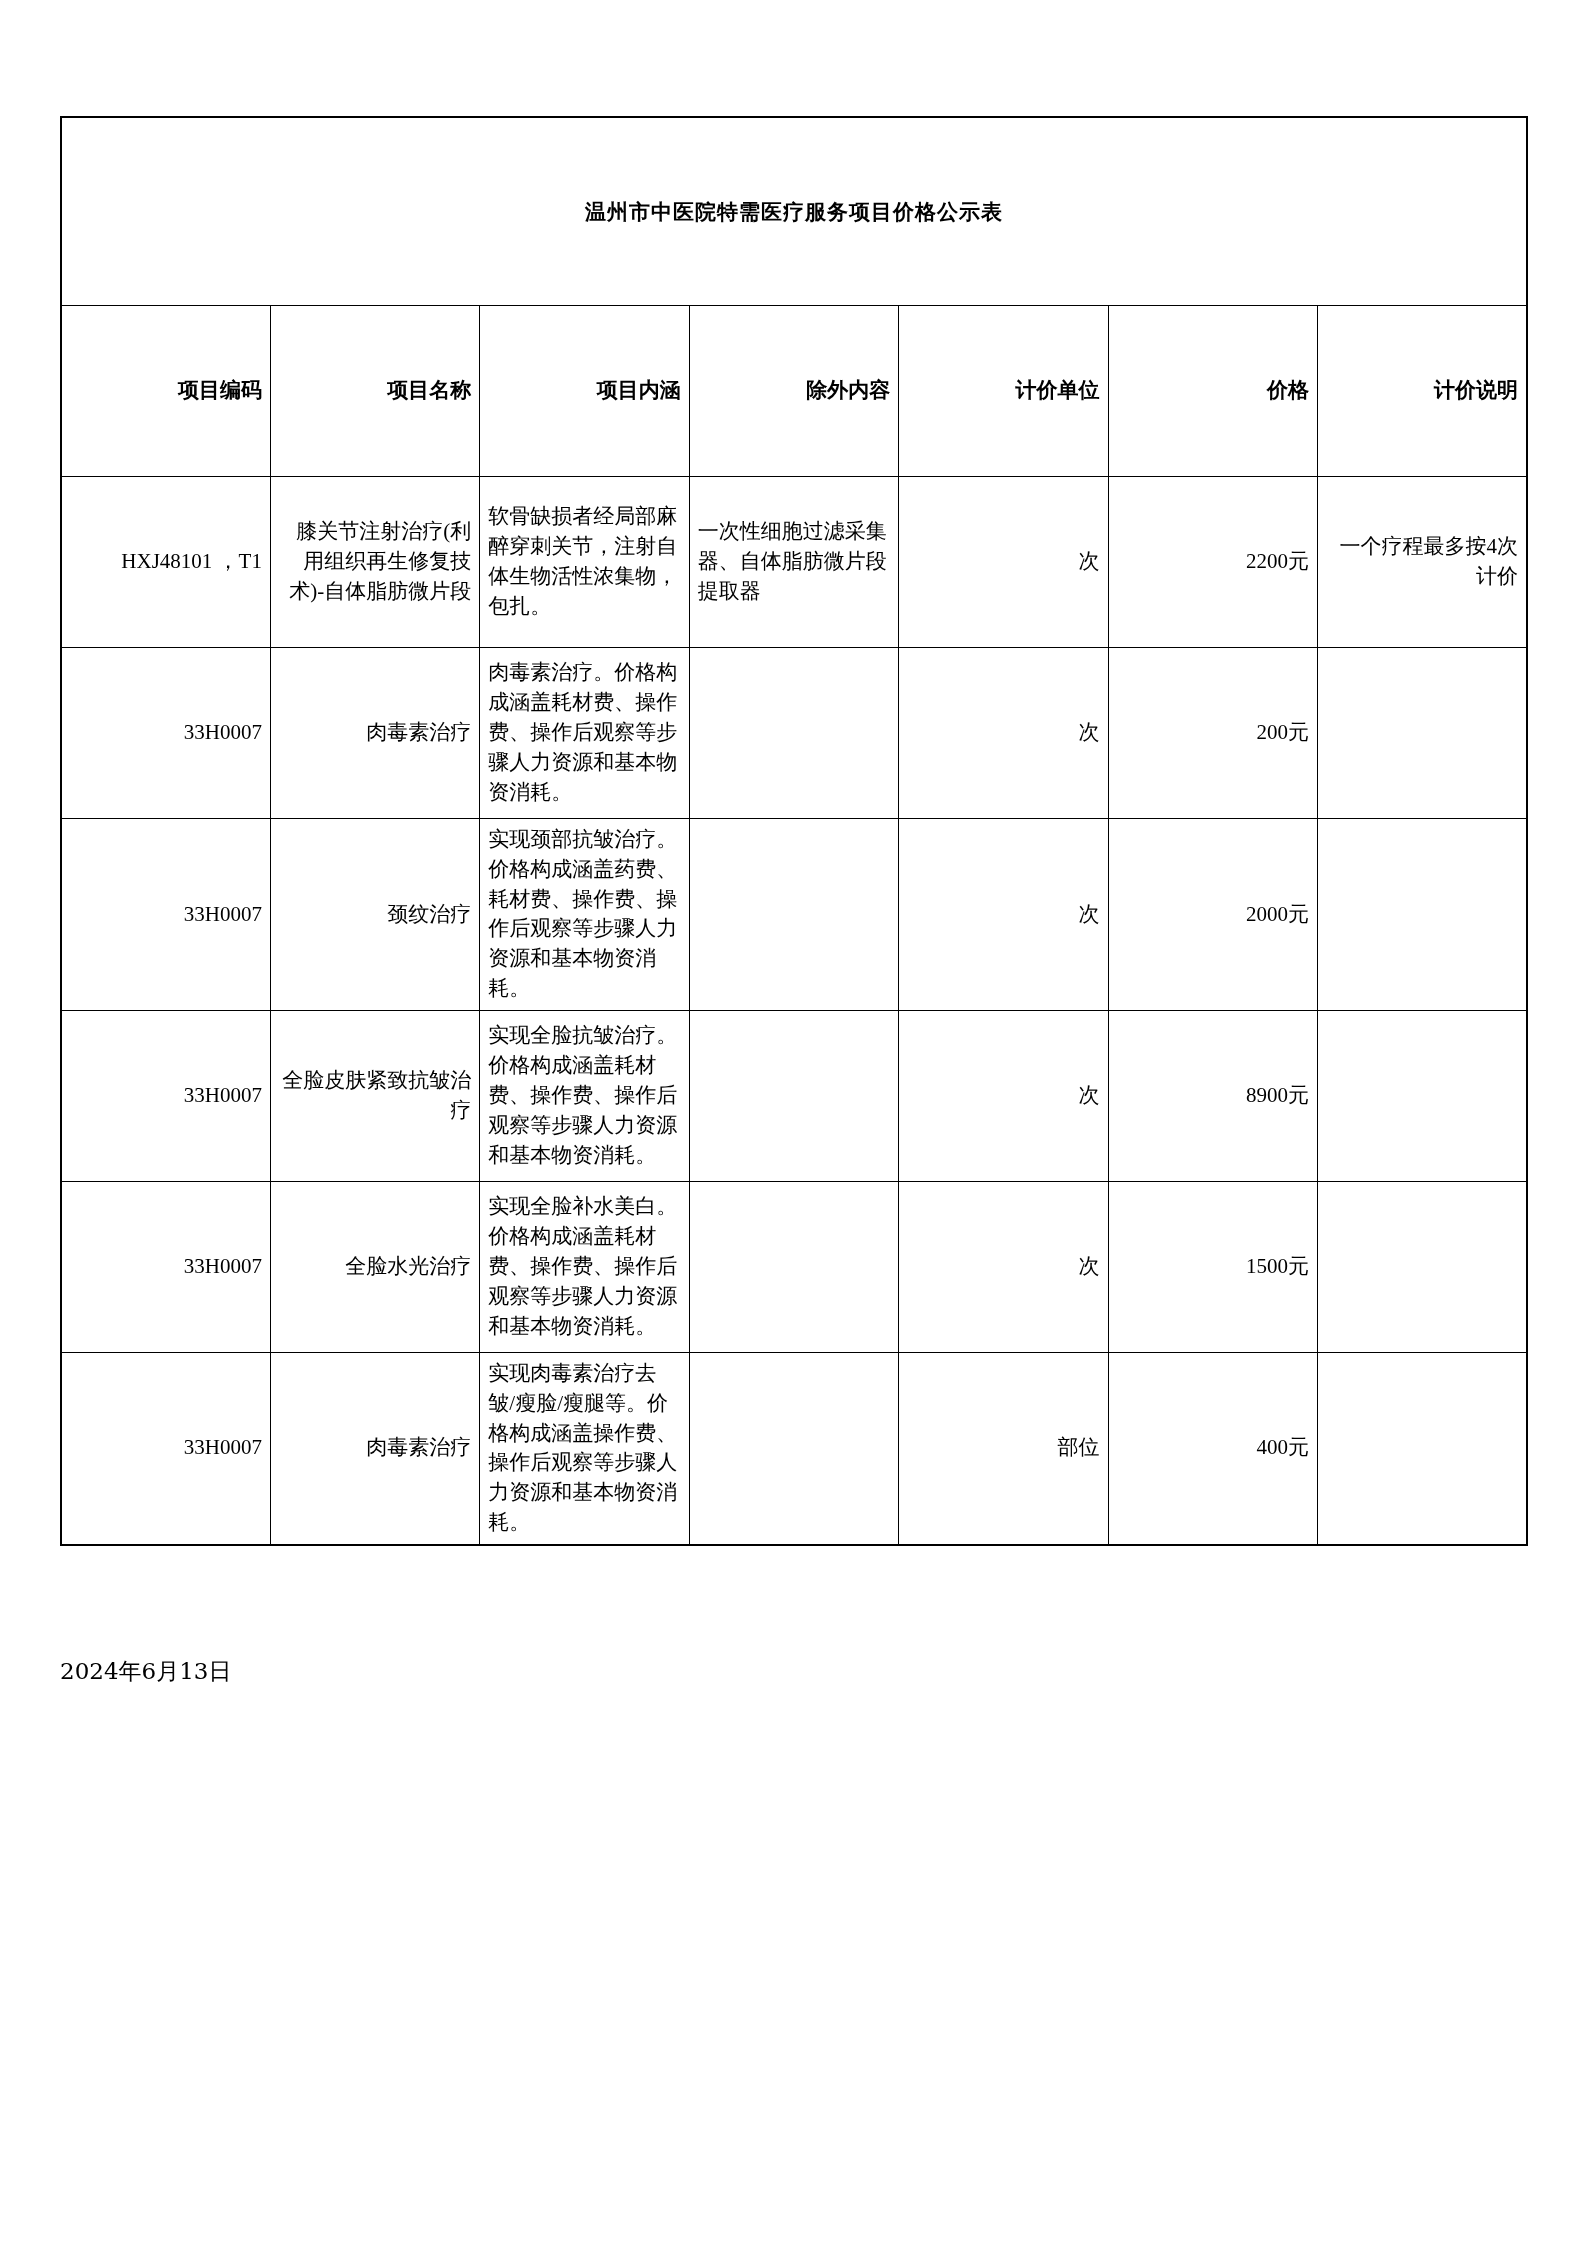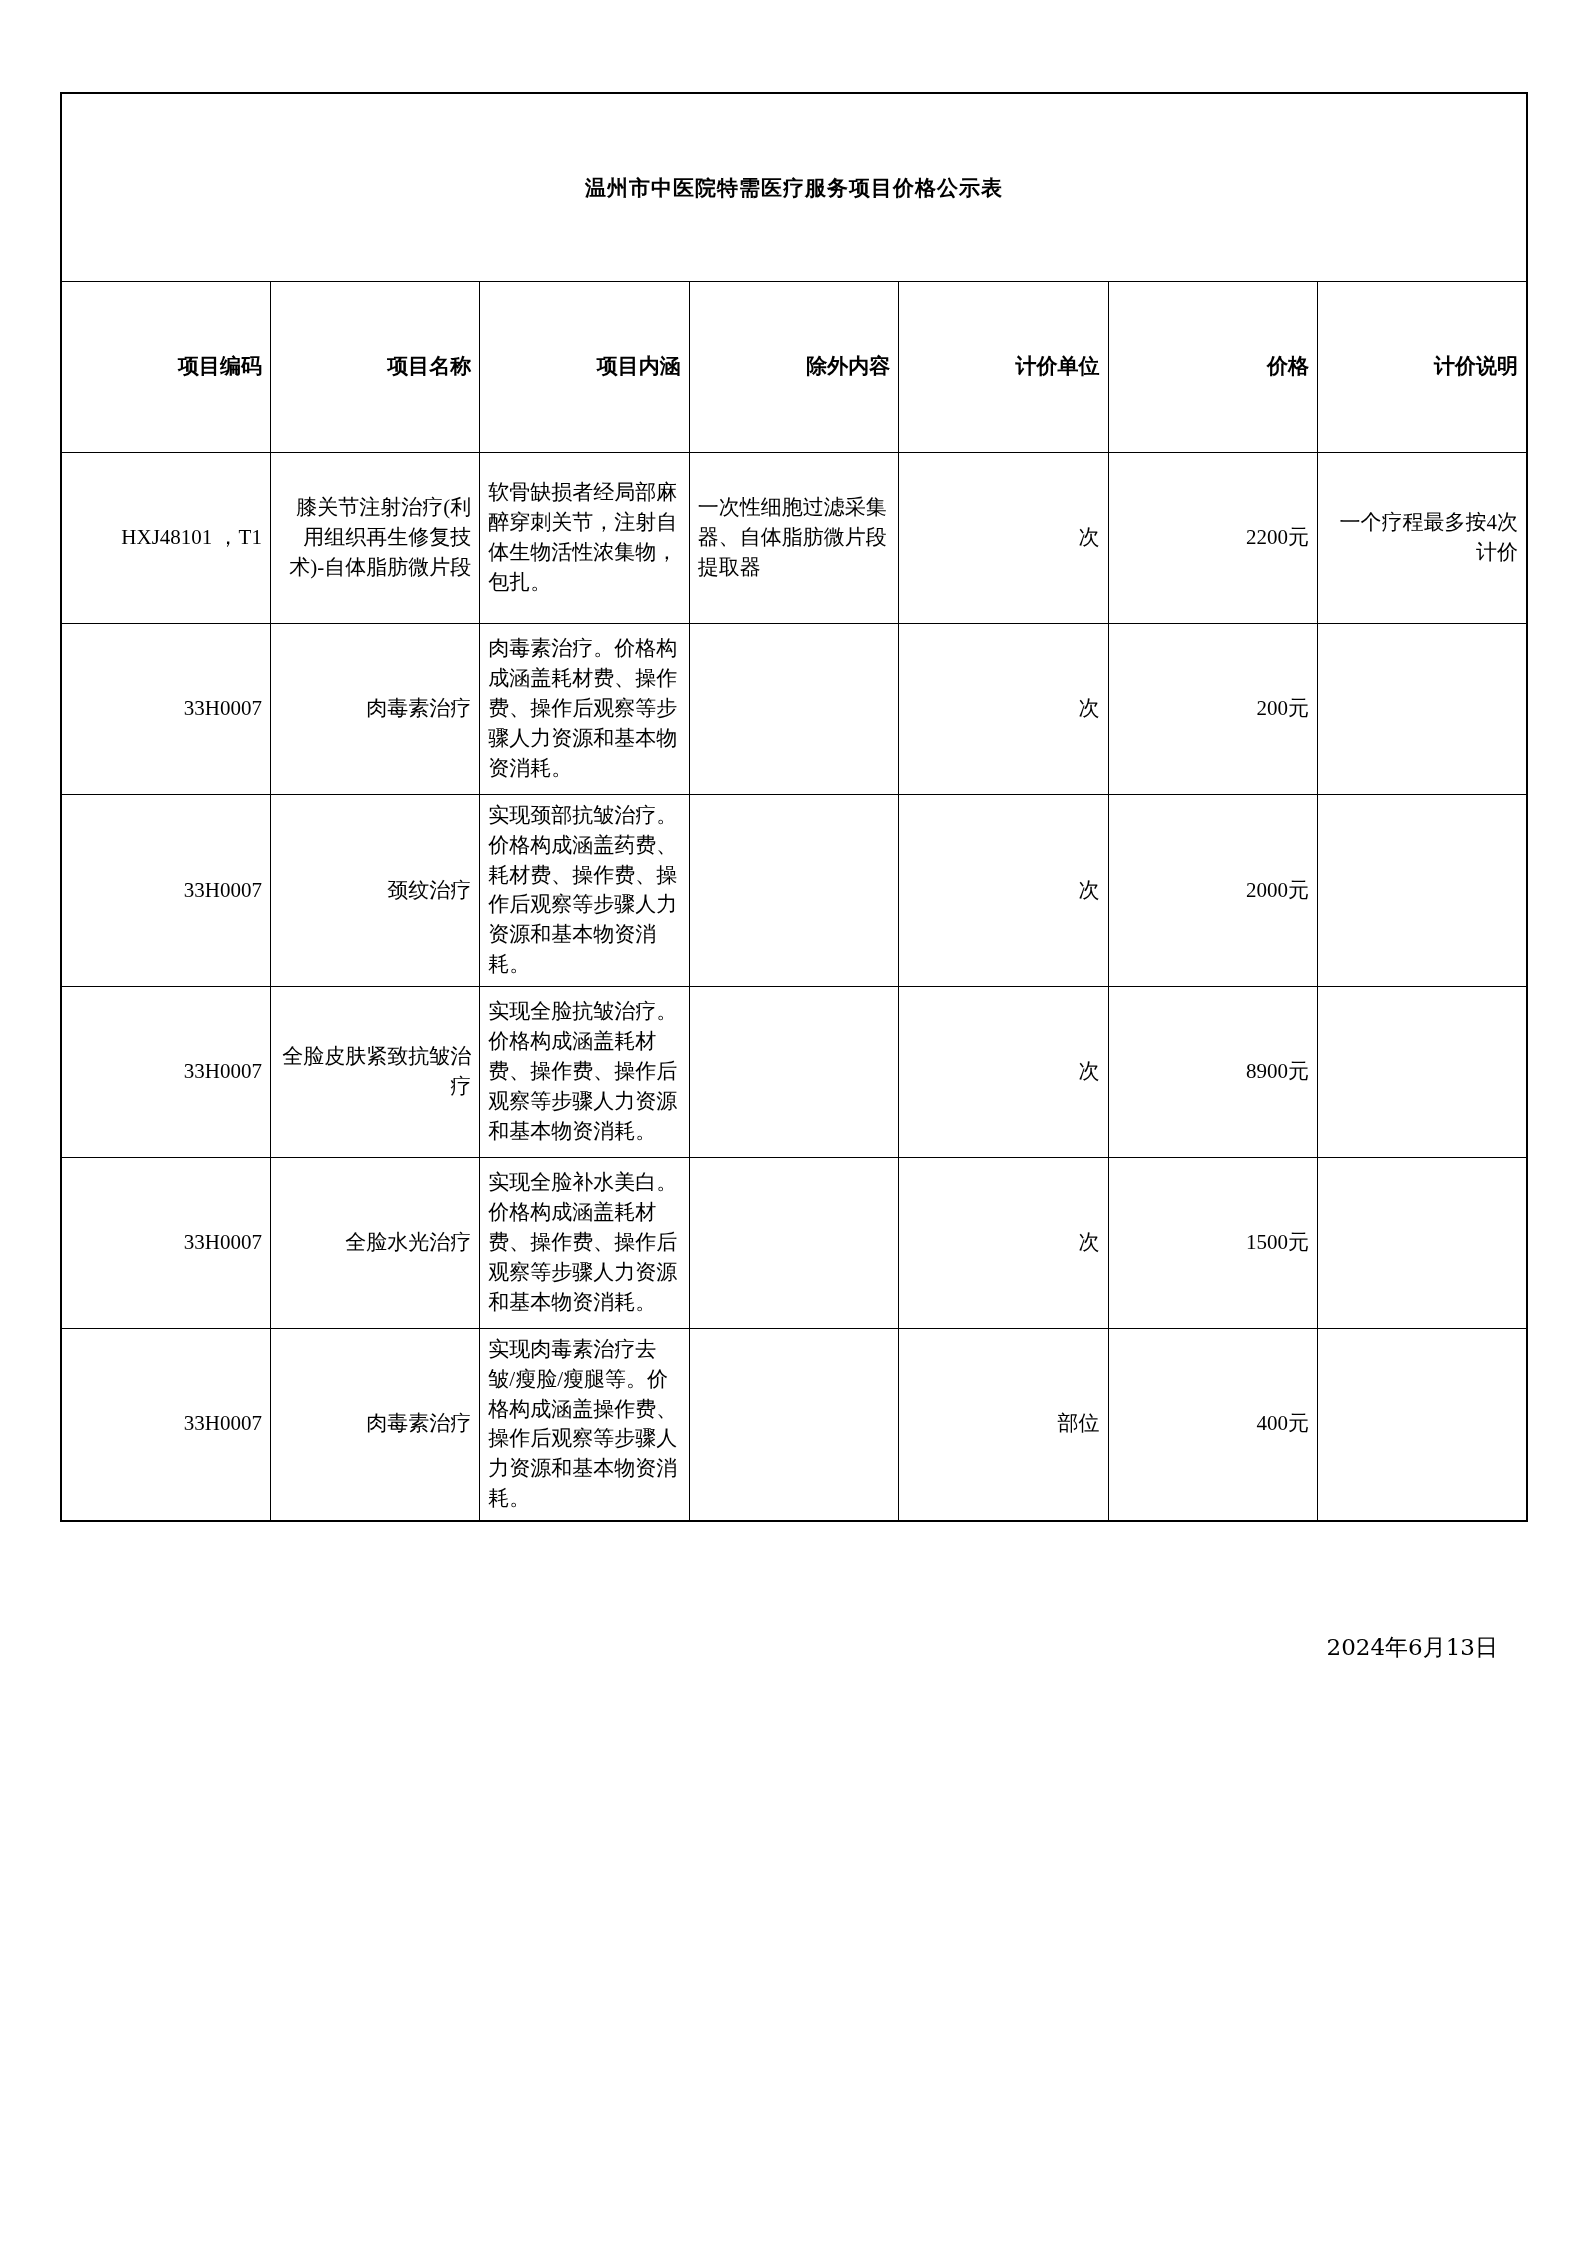--- a/index.html
+++ b/index.html
@@ -11,21 +11,21 @@
     width: 1588px;
     height: 2244px;
     font-family: "Liberation Serif", "DejaVu Serif", serif;
     color: #000000;
   }
   .page {
     position: relative;
     width: 1588px;
     height: 1948px;
     box-sizing: border-box;
-    padding: 92px 60px 0 60px;
+    padding: 116px 60px 0 60px;
   }
   table.price-table {
     width: 1468px;
     border-collapse: collapse;
     table-layout: fixed;
     border: 2px solid #000;
   }
   table.price-table td,
   table.price-table th {
     border: 1.5px solid #000;
@@ -59,21 +59,21 @@
   .cell-left   { text-align: left; }
 
   .note-line {
     margin-top: 16px;
     font-size: 23px;
     padding-left: 4px;
     font-family: "DejaVu Serif", "Liberation Serif", serif;
   }
   .date-line {
     margin-top: 110px;
-    text-align: right;
+    text-align: left;
     font-size: 23px;
     padding-right: 30px;
     font-family: "DejaVu Serif", "Liberation Serif", serif;
   }
 </style>
 </head>
 <body>
 
 <div class="page">
 

